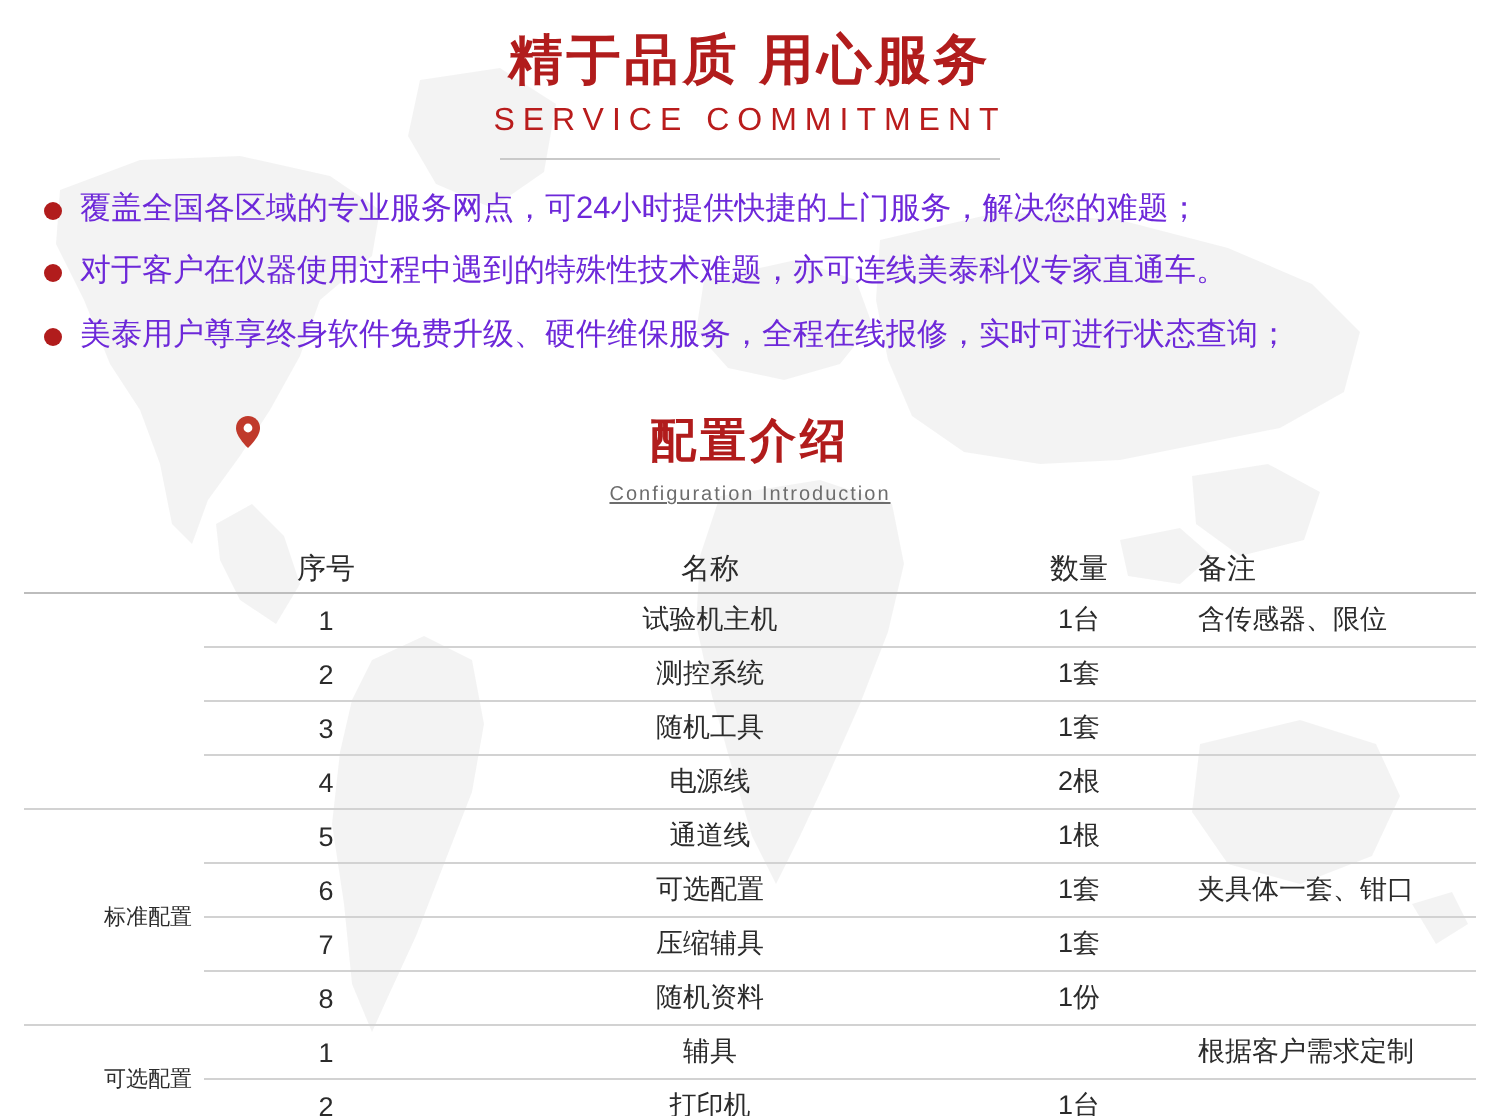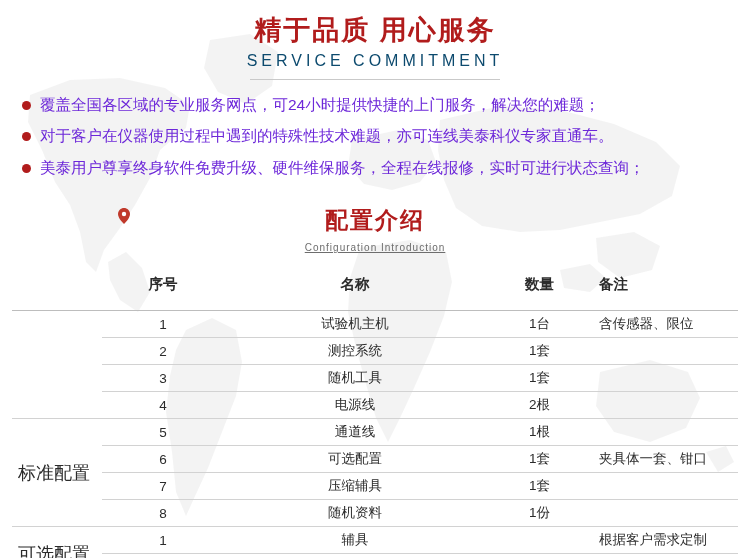--- a/index.html
+++ b/index.html
@@ -40,21 +40,21 @@
   }
   .header-cn {
     font-size: 27px;
     font-weight: bold;
     color: #b11c1c;
     letter-spacing: 2px;
     line-height: 1.25;
   }
   .header-en {
     font-size: 16px;
-    color: #0c4a6e;
+    color: #b91c1c;
     letter-spacing: 4px;
     margin-top: 4px;
   }
   .header-rule {
     width: 250px;
     height: 1px;
     background: #c9c9c9;
     margin: 9px auto 0 auto;
   }
 
@@ -116,34 +116,34 @@
   table.config td {
     border-bottom: 1px solid #d2d2d2;
     padding: 4px 6px;
     height: 18px;
     vertical-align: middle;
     font-weight: normal;
     background: transparent;
   }
   table.config thead th {
     font-size: 14.5px;
-    font-weight: bold;
+    font-weight: normal;
     border-bottom: 1px solid #bdbdbd;
-    padding-bottom: 16px;
+    padding-bottom: 2px;
   }
   .col-group  { width: 78px;  text-align: center; }
   .col-no     { width: 110px; text-align: center; }
   .col-name   { width: 250px; text-align: center; padding-left: 10px; margin-left: 32px; }
   .col-qty    { width: 95px;  text-align: center; }
   .col-remark { text-align: left; padding-left: 10px; }
 
   td.group-cell {
-    text-align: left;
+    text-align: right;
     border-bottom: 1px solid #d2d2d2;
-    font-size: 18px;
+    font-size: 11px;
   }
   td.no-border-bottom { border-bottom: none; }
 </style>
 </head>
 <body>
 
 <div id="map-watermark">
   <svg viewBox="0 0 750 558" xmlns="http://www.w3.org/2000/svg" aria-hidden="true">
     <g fill="#d9d9d9">
 

